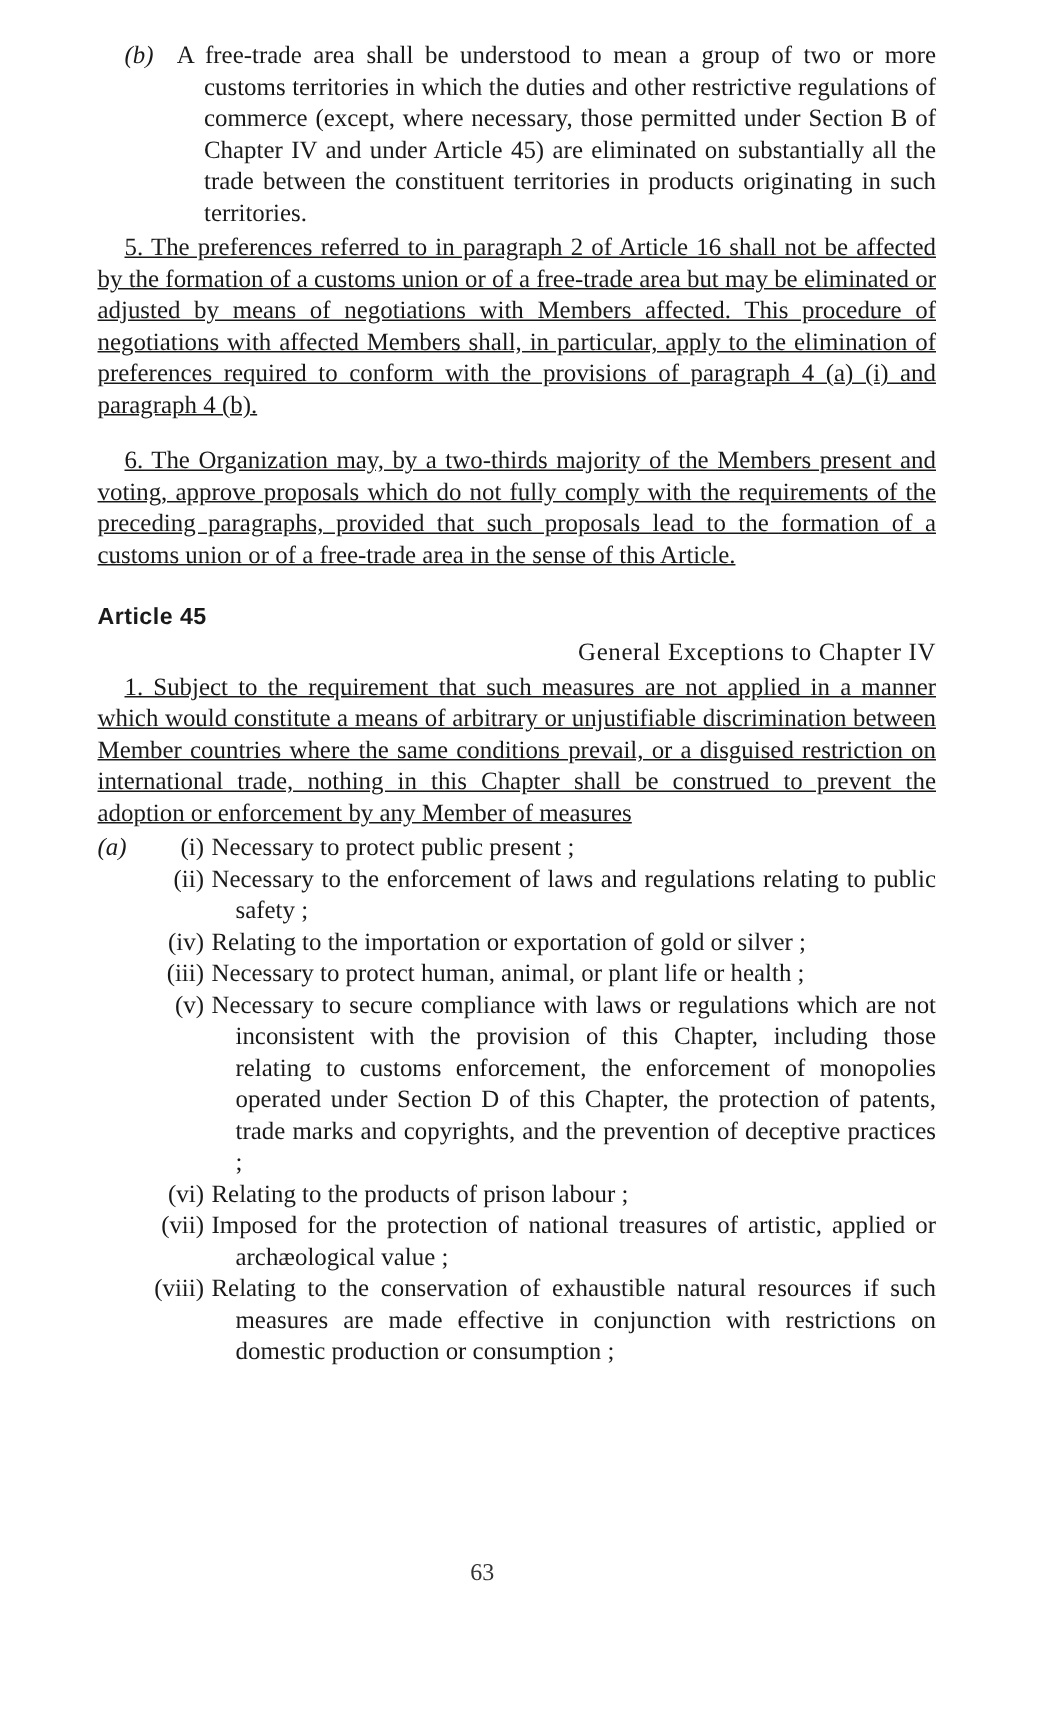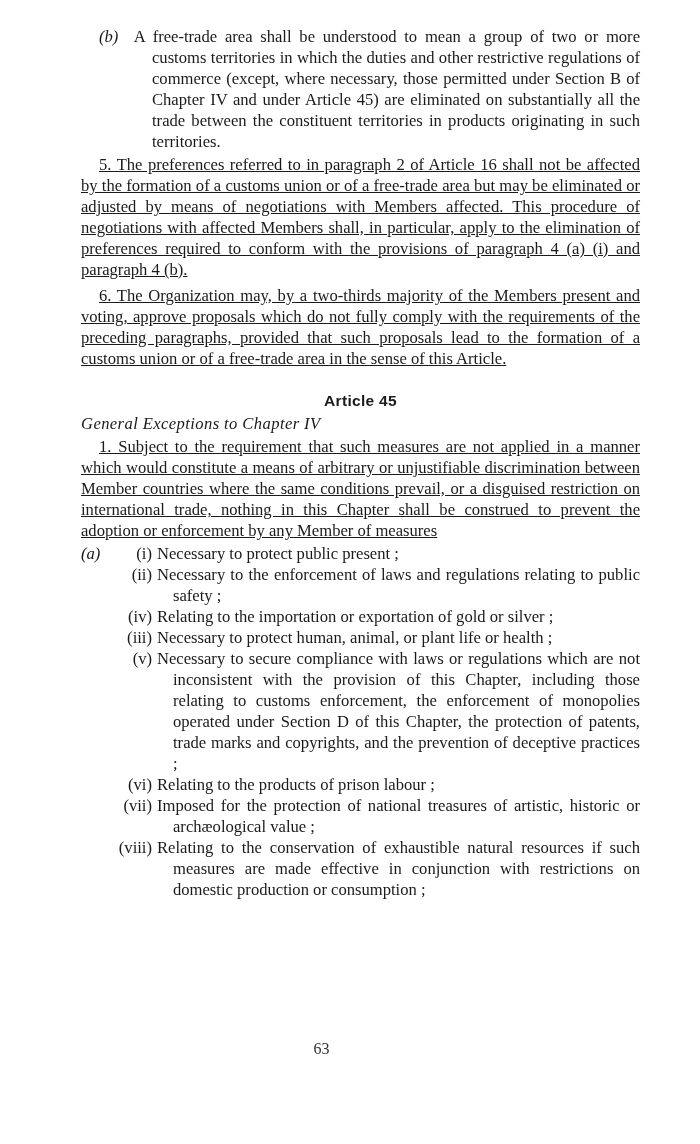--- a/index.html
+++ b/index.html
@@ -1,43 +1,43 @@
 <!DOCTYPE html>
 <html><head>
 <meta charset="utf-8">
 <style>
   html, body { margin:0; padding:0; background:#ffffff; }
   body { width:700px; height:1144px; position:relative; overflow:hidden;
          font-family:"Liberation Serif", "DejaVu Serif", serif; color:#1a1a1a; }
-  .page { position:absolute; left:81px; top:26px; width:559px; font-size:16.6px; line-height:21px; }
+  .page { position:absolute; left:65px; top:26px; width:559px; font-size:16.6px; line-height:21px; }
   p { margin:0; text-align:justify; }
   .indent { text-indent:18px;text-decoration:underline; }
   .hang-b { padding-left:71px; text-indent:-53px; }
-  .art-head { text-align:center; font-family:"Liberation Sans","DejaVu Sans",sans-serif; font-weight:bold;
+  .art-head { text-align:left; font-family:"Liberation Sans","DejaVu Sans",sans-serif; font-weight:bold;
               font-size:15.5px; margin-top:21px; letter-spacing:0.3px; }
-  .art-sub { text-align:left; font-style:italic; margin-top:2px; letter-spacing:0.4px; }
+  .art-sub { text-align:right; margin-top:2px; letter-spacing:0.4px; }
   .list { margin-top:0; }
   .li { display:flex; text-align:justify; }
   .li .a { width:19px; flex:none; font-style:italic; }
   .li .num { width:57px; flex:none; text-align:right; padding-right:5px; box-sizing:border-box; }
   .li .txt { flex:1; padding-left:16px; text-indent:-16px; text-align:justify; }
   .pageno { position:absolute; top:1040px; left:0; width:643px; text-align:center;
             font-family:"Liberation Serif","DejaVu Serif",serif; font-size:16px; color:#333; }
   i { font-style:italic; }
 </style>
 </head>
 <body>
 
 <div class="page">
 
   <p class="hang-b"><i>(b)</i>&nbsp;&nbsp;<span>A free-trade area shall be understood to mean a group of two or more customs territories in which the duties and other restrictive regulations of commerce (except, where necessary, those permitted under Section B of Chapter IV and under Article 45) are eliminated on substantially all the trade between the constituent territories in products originating in such territories.</span></p>
 
   <p class="indent" style="margin-top:2px">5. The preferences referred to in paragraph 2 of Article 16 shall not be affected by the formation of a customs union or of a free-trade area but may be eliminated or adjusted by means of negotiations with Members affected.  This procedure of negotiations with affected Members shall, in particular, apply to the elimination of preferences required to conform with the provisions of paragraph 4 (a) (i) and paragraph 4 (b).</p>
 
-  <p class="indent" style="margin-top:5px">6. The Organization may, by a two-thirds majority of the Members present and voting, approve proposals which do not fully comply with the requirements of the preceding paragraphs, provided that such proposals lead to the formation of a customs union or of a free-trade area in the sense of this Article.</p>
+  <p class="indent" style="margin-top:16px">6. The Organization may, by a two-thirds majority of the Members present and voting, approve proposals which do not fully comply with the requirements of the preceding paragraphs, provided that such proposals lead to the formation of a customs union or of a free-trade area in the sense of this Article.</p>
 
   <div class="art-head">Article 45</div>
   <div class="art-sub">General Exceptions to Chapter IV</div>
 
   <p class="indent" style="margin-top:2px">1. Subject to the requirement that such measures are not applied in a manner which would constitute a means of arbitrary or unjustifiable discrimination between Member countries where the same conditions prevail, or a disguised restriction on international trade, nothing in this Chapter shall be construed to prevent the adoption or enforcement by any Member of measures</p>
 
   <div class="list" style="margin-top:2px">
     <div class="li">
       <span class="a">(a)</span>
       <span class="num">(i)</span>
@@ -64,21 +64,21 @@
       <span class="txt">Necessary to secure compliance with laws or regulations which are not inconsistent with the provision of this Chapter, including those relating to customs enforcement, the enforcement of monopolies operated under Section D of this Chapter, the protection of patents, trade marks and copyrights, and the prevention of deceptive practices ;</span>
     </div>
     <div class="li">
       <span class="a"></span>
       <span class="num">(vi)</span>
       <span class="txt">Relating to the products of prison labour ;</span>
     </div>
     <div class="li">
       <span class="a"></span>
       <span class="num">(vii)</span>
-      <span class="txt">Imposed for the protection of national treasures of artistic, historic or archæological value ;</span>
+      <span class="txt">Imposed for the protection of national treasures of artistic, applied or archæological value ;</span>
     </div>
     <div class="li">
       <span class="a"></span>
       <span class="num">(viii)</span>
       <span class="txt">Relating to the conservation of exhaustible natural resources if such measures are made effective in conjunction with restrictions on domestic production or consumption ;</span>
     </div>
   </div>
 </div>
 
 <div class="pageno">63</div>

